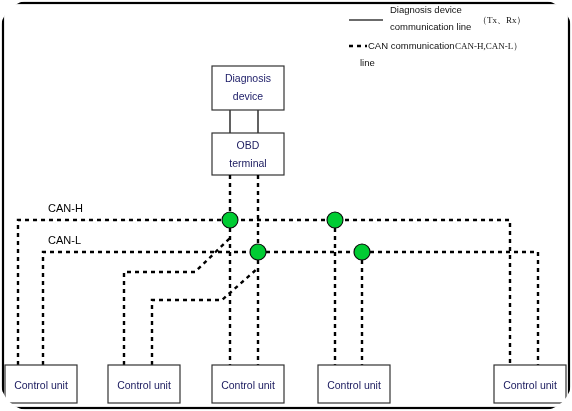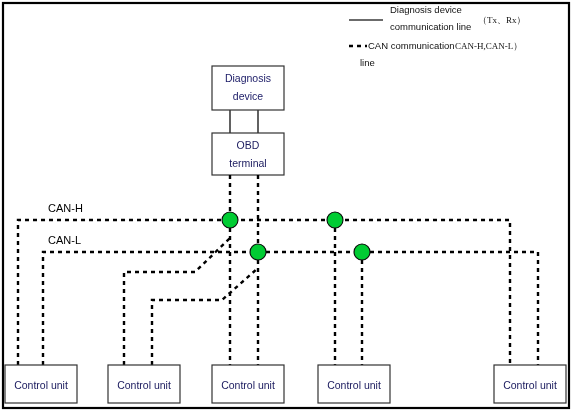--- a/index.html
+++ b/index.html
@@ -7,20 +7,21 @@
     padding: 0;
     background: #ffffff;
   }
   #canvas {
     position: relative;
     width: 572px;
     height: 411px;
     background: #ffffff;
     font-family: "Liberation Sans", sans-serif;
     overflow: hidden;
+    border-radius: 32px;
   }
   #diagram-svg {
     position: absolute;
     left: 0;
     top: 0;
     width: 572px;
     height: 411px;
   }
   .box-label {
     font-family: "Liberation Sans", sans-serif;

